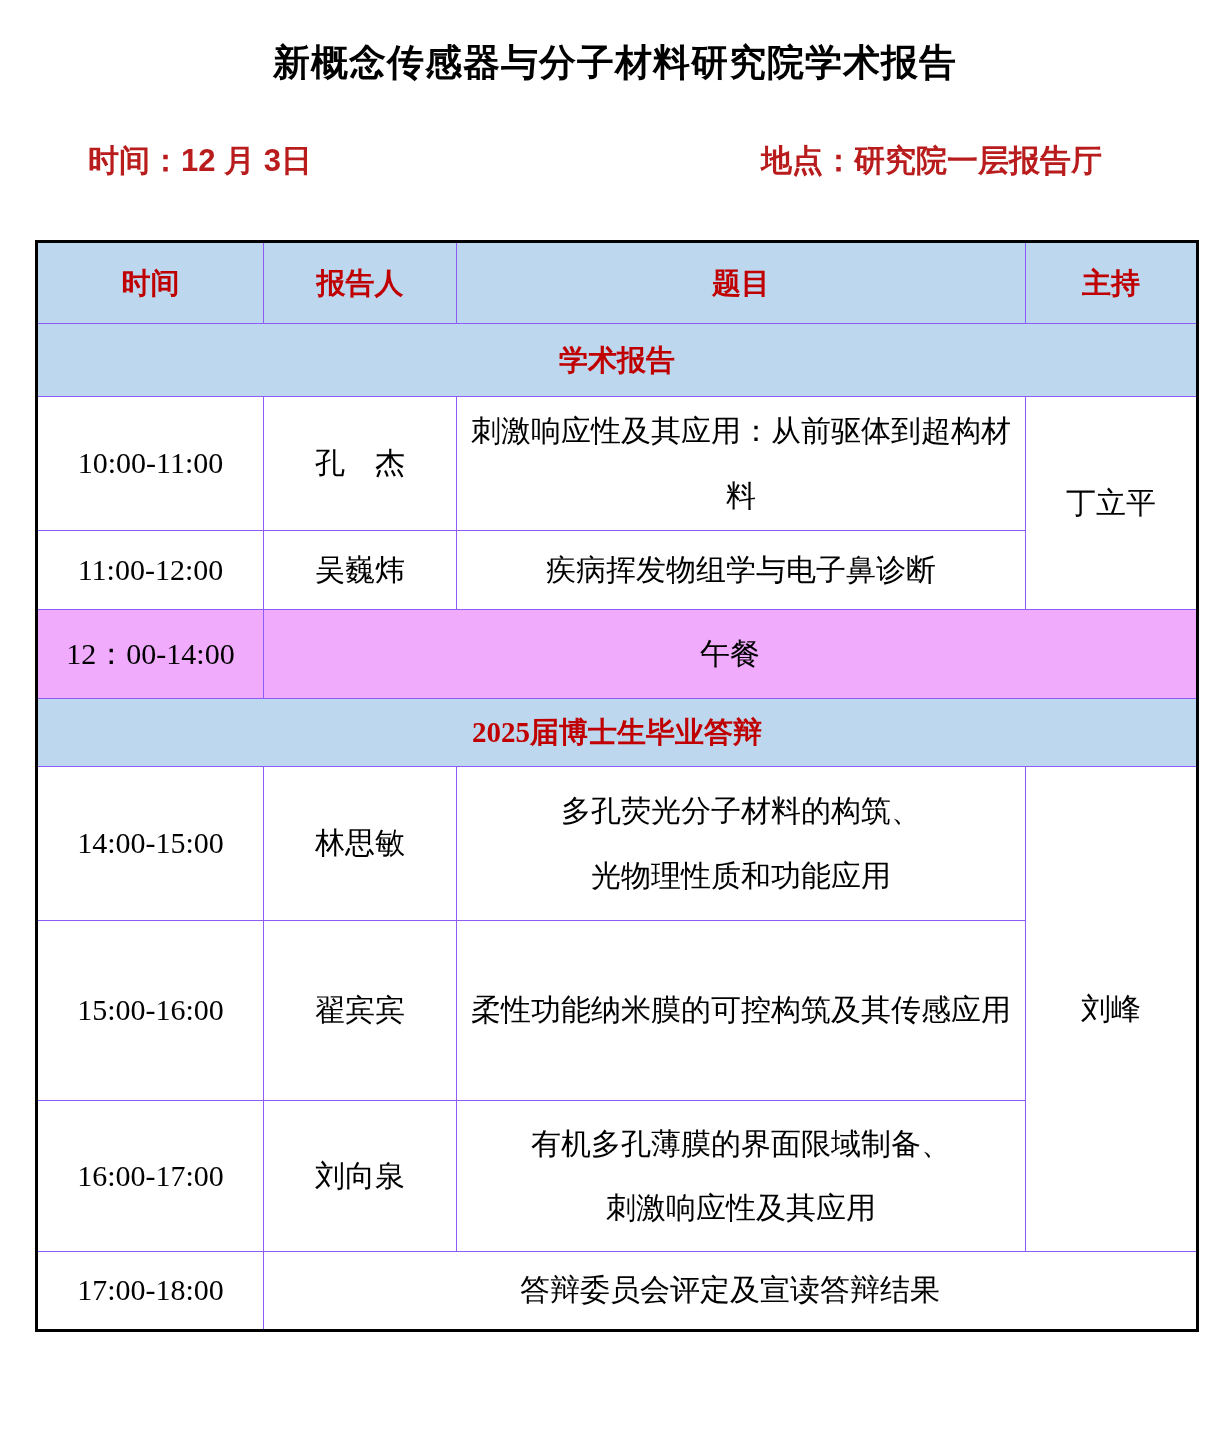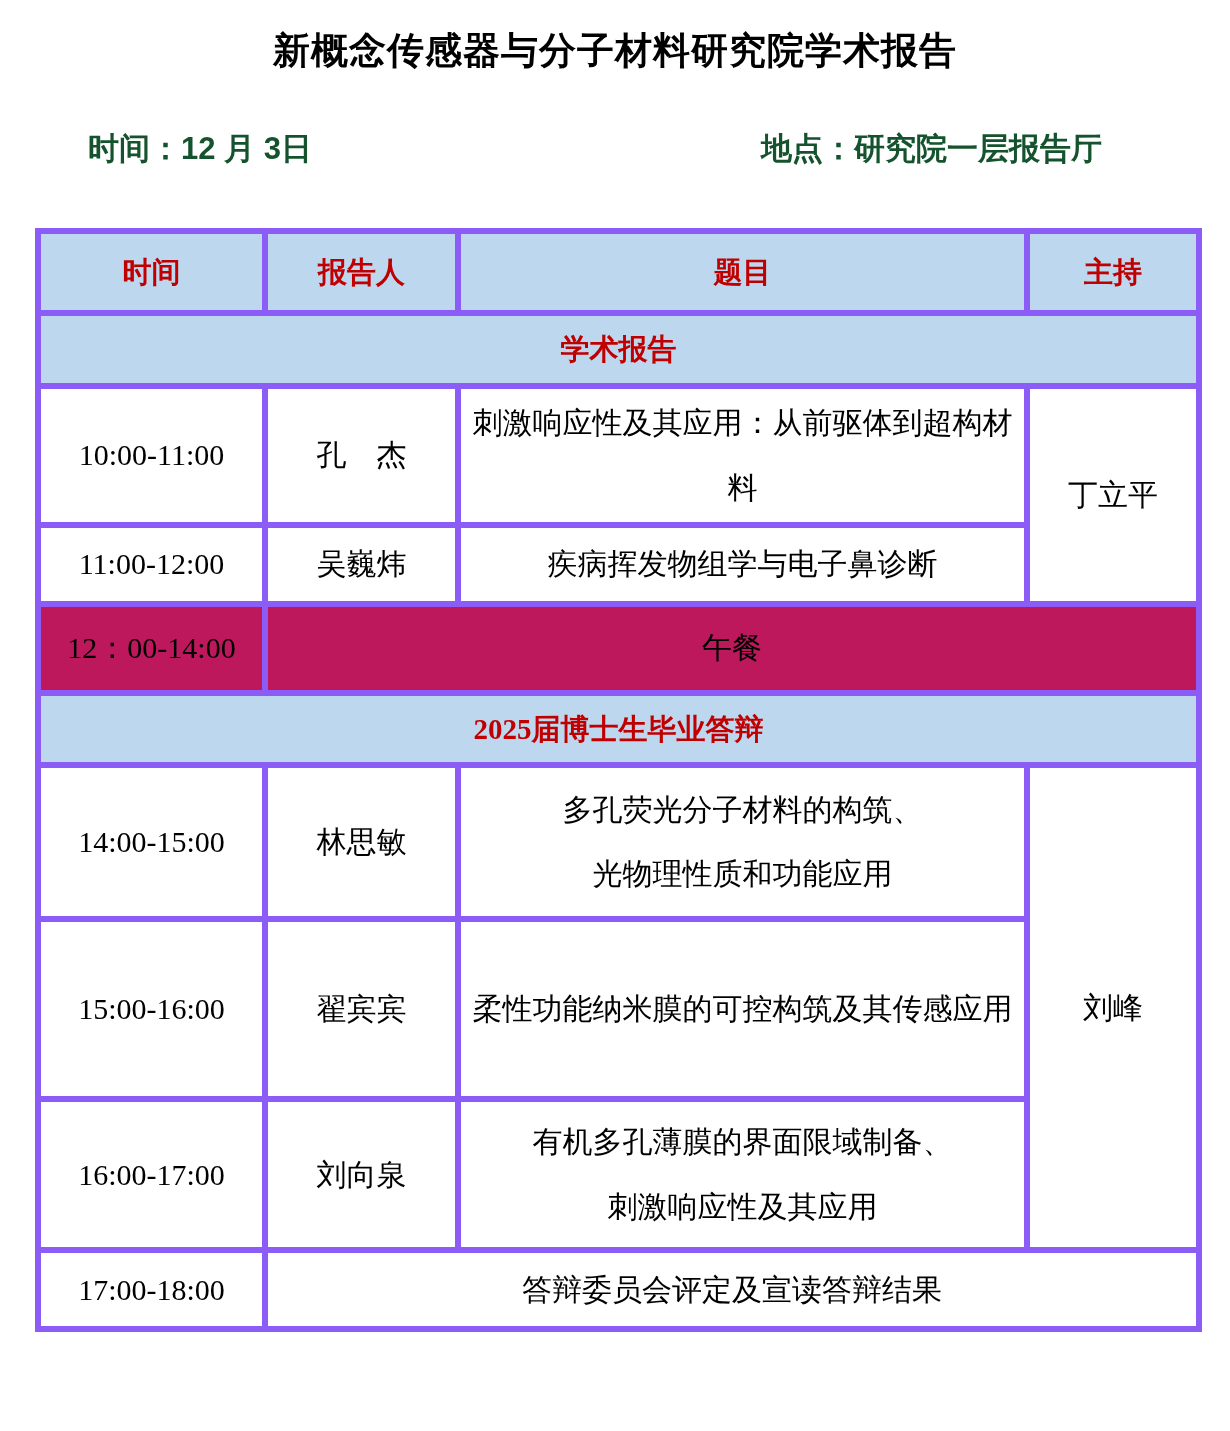--- a/index.html
+++ b/index.html
@@ -18,40 +18,40 @@
     overflow: hidden;
   }
   .title {
     text-align: center;
     font-family: "Liberation Sans", "DejaVu Sans", sans-serif;
     font-weight: bold;
     font-size: 37px;
     color: #000000;
     letter-spacing: 1px;
   }
-  .title-1 { padding-top: 26px; }
+  .title-1 { padding-top: 38px; }
   .title-2 { padding-top: 40px; }
   .info-line {
     display: flex;
     justify-content: space-between;
     padding: 52px 128px 0 88px;
     font-family: "Liberation Sans", "DejaVu Sans", sans-serif;
     font-weight: bold;
     font-size: 31px;
-    color: #14532d;
+    color: #b91c1c;
   }
   table.schedule {
     border-collapse: collapse;
     table-layout: fixed;
     margin: 58px 0 0 35px;
     width: 1161px;
     border: 3px solid #000000;
   }
   table.schedule td {
-    border: 6px solid #8b5cf6;
+    border: 1px solid #8b5cf6;
     text-align: center;
     vertical-align: middle;
     font-size: 30px;
     line-height: 2.15;
     padding: 2px 6px;
     overflow: hidden;
   }
   .col-time    { width: 227px; }
   .col-speaker { width: 193px; }
   .col-topic   { width: 569px; }
@@ -62,21 +62,21 @@
     color: #C00000;
     font-weight: bold;
     font-size: 29px;
     font-family: "Liberation Serif", "DejaVu Serif", serif;
   }
   tr.header-row  { height: 82px; }
   .row-section-1 { height: 73px; }
   .row-1         { height: 108px; }
   .row-2         { height: 79px; padding-left: 23px; }
   .row-lunch     { height: 89px; }
-  .row-lunch td  { background: #be185d; }
+  .row-lunch td  { background: #f0abfc; }
   .row-section-2 { height: 68px; }
   .row-3         { height: 154px; }
   .row-4         { height: 180px; }
   .row-5         { height: 151px; }
   .row-6         { height: 79px; }
 
   .multiline { white-space: pre-line; margin-left: 11px; }
 </style>
 </head>
 <body>

